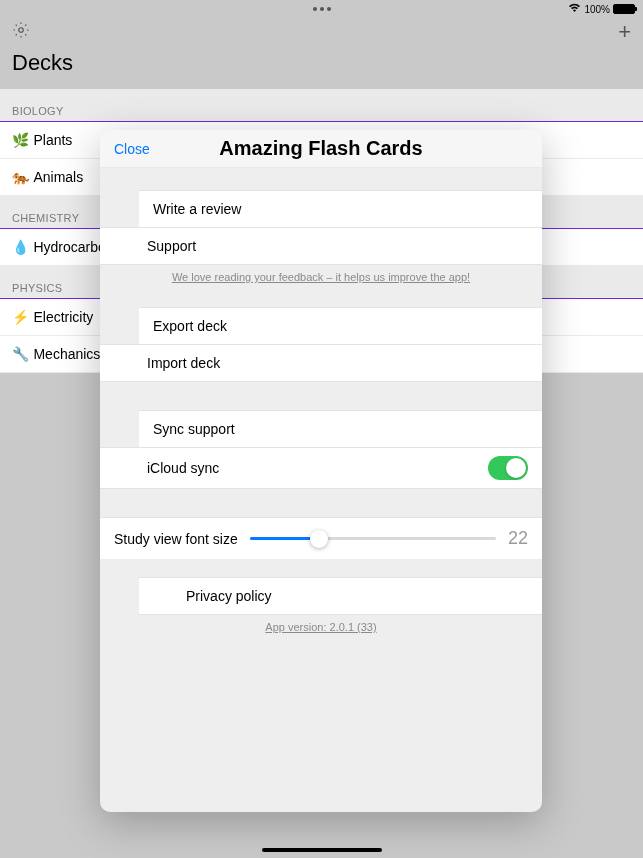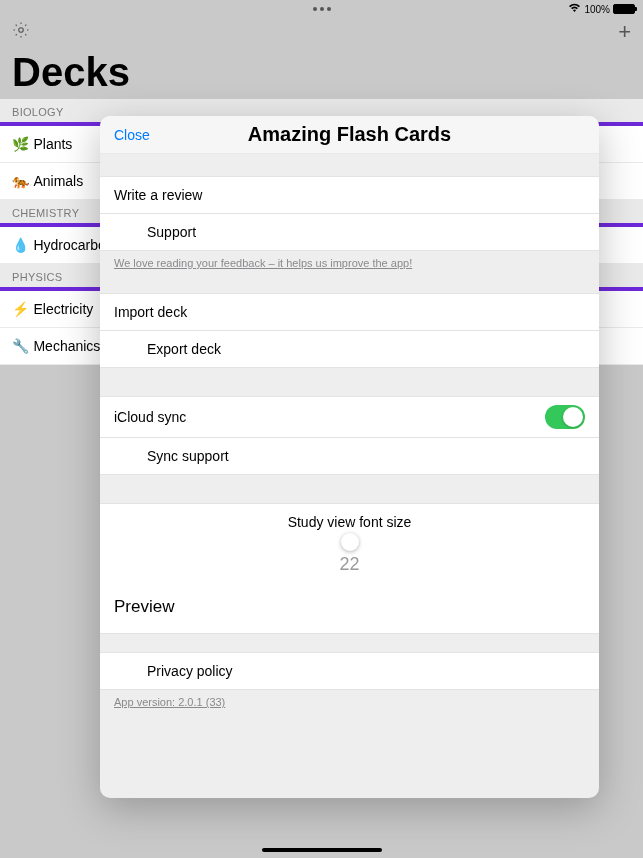--- a/index.html
+++ b/index.html
@@ -10,41 +10,41 @@
     .status-dot { width: 4px; height: 4px; border-radius: 50%; background: #555; }
     .status-right { display: flex; align-items: center; gap: 3px; font-size: 10px; text-align: right; }
     .wifi-icon { display: inline-block; }
     .battery-icon { width: 22px; height: 10px; border: 1px solid #000; border-radius: 2px; position: relative; background: #000; }
     .battery-icon::after { content: ''; position: absolute; right: -3px; top: 2px; width: 2px; height: 4px; background: #000; border-radius: 0 1px 1px 0; }
     
     .nav-bar { height: 28px; display: flex; align-items: center; justify-content: space-between; padding: 0 12px; }
     .gear-icon svg { width: 18px; height: 18px; stroke: #555; fill: none; }
     .plus-icon { font-size: 22px; color: #555; font-weight: 300; }
     
-    .page-title { font-size: 40px; font-weight: 700; padding: 4px 12px 4px; }
+    .page-title { font-size: 22px; font-weight: 400; padding: 4px 12px 13px; }
     
-    .section-header { font-size: 11px; color: #7a7a7a; padding: 7px 12px 4px; text-transform: uppercase; letter-spacing: 0.3px; background: #eaeaeb; border-bottom: 4px solid #6d28d9; }
+    .section-header { font-size: 11px; color: #7a7a7a; padding: 16px 12px 4px; text-transform: uppercase; letter-spacing: 0.3px; background: #eaeaeb; border-bottom: 1px solid #6d28d9; }
     .deck-row { background: #fff; padding: 10px 12px; font-size: 14px; border-bottom: 1px solid #eaeaea; display: flex; align-items: center; gap: 4px; }
     
-    .modal { position: absolute; top: 116px; left: 100px; width: 499px; height: 682px; background: #eeeeef; border-radius: 10px; overflow: hidden; box-shadow: 0 10px 40px rgba(0,0,0,0.25); }
+    .modal { position: absolute; top: 130px; left: 100px; width: 442px; height: 682px; background: #eeeeef; border-radius: 10px; overflow: hidden; box-shadow: 0 10px 40px rgba(0,0,0,0.25); text-align: center; }
     .modal-header { height: 38px; display: flex; align-items: center; position: relative; background: #f6f6f7; border-bottom: 1px solid rgba(0,0,0,0.05); }
     .modal-close { color: #007aff; font-size: 14px; padding: 0 14px; cursor: pointer; }
     .modal-title { position: absolute; left: 50%; transform: translateX(-50%); font-size: 20px; font-weight: 700; }
     
     .group { margin-top: 18px; }
     .group.first { margin-top: 22px; }
     .cell { background: #fff; padding: 10px 14px; font-size: 14px; border-top: 1px solid #e3e3e4; display: flex; align-items: center; justify-content: space-between; }
-    .cell:first-child { border-top: 1px solid #e3e3e4; }
+    .cell:first-child { border-top: 1px solid #e3e3e4; margin-left: 39px; }
     .group .cell:last-child { border-bottom: 1px solid #e3e3e4; padding-left: 47px; }
     .footer-text { font-size: 11px; color: #8a8a8d; padding: 6px 14px; text-decoration: underline; }
     
     .toggle { width: 40px; height: 24px; background: #34c759; border-radius: 12px; position: relative; cursor: pointer; }
     .toggle-knob { width: 20px; height: 20px; background: #fff; border-radius: 50%; position: absolute; top: 2px; right: 2px; box-shadow: 0 1px 3px rgba(0,0,0,0.2); }
     
-    .slider-row { background: #fff; padding: 10px 14px; font-size: 14px; border-top: 1px solid #e3e3e4; display: flex; align-items: center; gap: 12px; flex-direction: column; }
+    .slider-row { background: #fff; padding: 10px 14px; font-size: 14px; border-top: 1px solid #e3e3e4; display: flex; align-items: center; gap: 12px; }
     .slider-label { flex-shrink: 0; }
     .slider-track { flex: 1; height: 3px; background: #d9d9db; border-radius: 2px; position: relative; }
     .slider-fill { position: absolute; left: 0; top: 0; height: 100%; background: #007aff; border-radius: 2px; width: 28%; }
     .slider-thumb { position: absolute; top: 50%; left: 28%; transform: translate(-50%, -50%); width: 18px; height: 18px; background: #fff; border-radius: 50%; box-shadow: 0 1px 4px rgba(0,0,0,0.3); }
     .slider-value { color: #9a9a9d; font-size: 18px; }
     .preview-row { background: #fff; padding: 12px 14px 16px; font-size: 17px; border-bottom: 1px solid #e3e3e4; }
     
     .home-indicator { position: absolute; bottom: 6px; left: 50%; transform: translateX(-50%); width: 120px; height: 4px; background: #000; border-radius: 2px; }
   </style>
 </head>
@@ -118,49 +118,48 @@
       </div>
     <div class="cell">
         <span>Support</span>
       </div>
   </div>
   <div class="footer-text">We love reading your feedback – it helps us improve the app!</div>
 
 
   <div class="group">
     <div class="cell">
-        <span>Import deck</span>
+        <span>Export deck</span>
       </div>
     <div class="cell">
-        <span>Export deck</span>
+        <span>Import deck</span>
       </div>
   </div>
 
   <div class="group" style="margin-top:28px;">
+    <div class="cell">
+        <span>Sync support</span>
+      </div>
     <div class="cell" style="padding-top:8px;padding-bottom:8px;">
       <span>iCloud sync</span>
       <div class="toggle">
           <div class="toggle-knob"></div>
         </div>
     </div>
-    <div class="cell">
-        <span>Sync support</span>
-      </div>
   </div>
 
   <div class="group" style="margin-top:28px;">
     <div class="slider-row">
       <span class="slider-label">Study view font size</span>
       <div class="slider-track">
         <div class="slider-fill"></div>
         <div class="slider-thumb"></div>
       </div>
       <span class="slider-value">22</span>
     </div>
-    <div class="preview-row">Preview</div>
   </div>
 
   <div class="group">
     <div class="cell">
         <span>Privacy policy</span>
       </div>
   </div>
   <div class="footer-text">App version: 2.0.1 (33)</div>
 </div>
 

